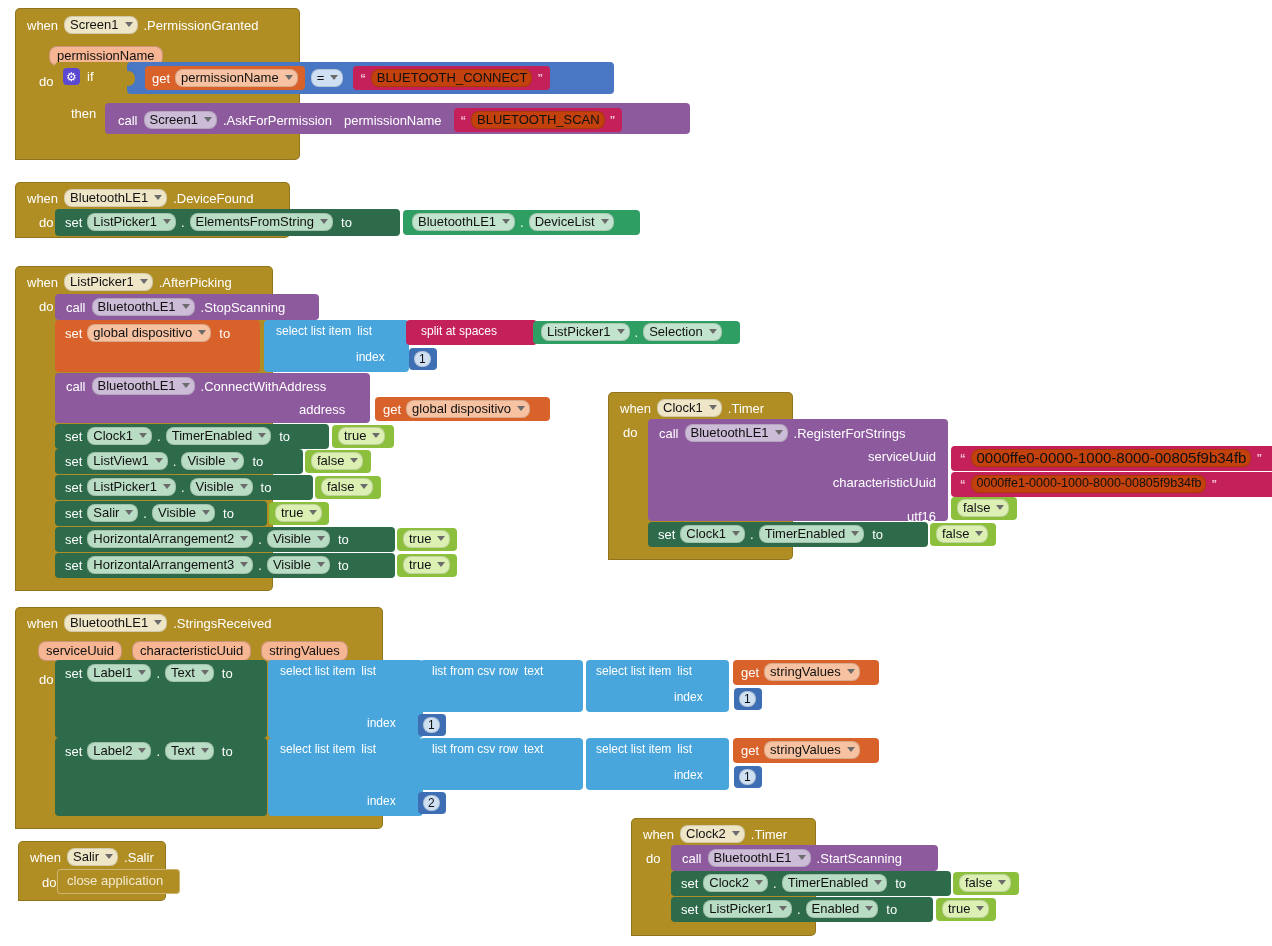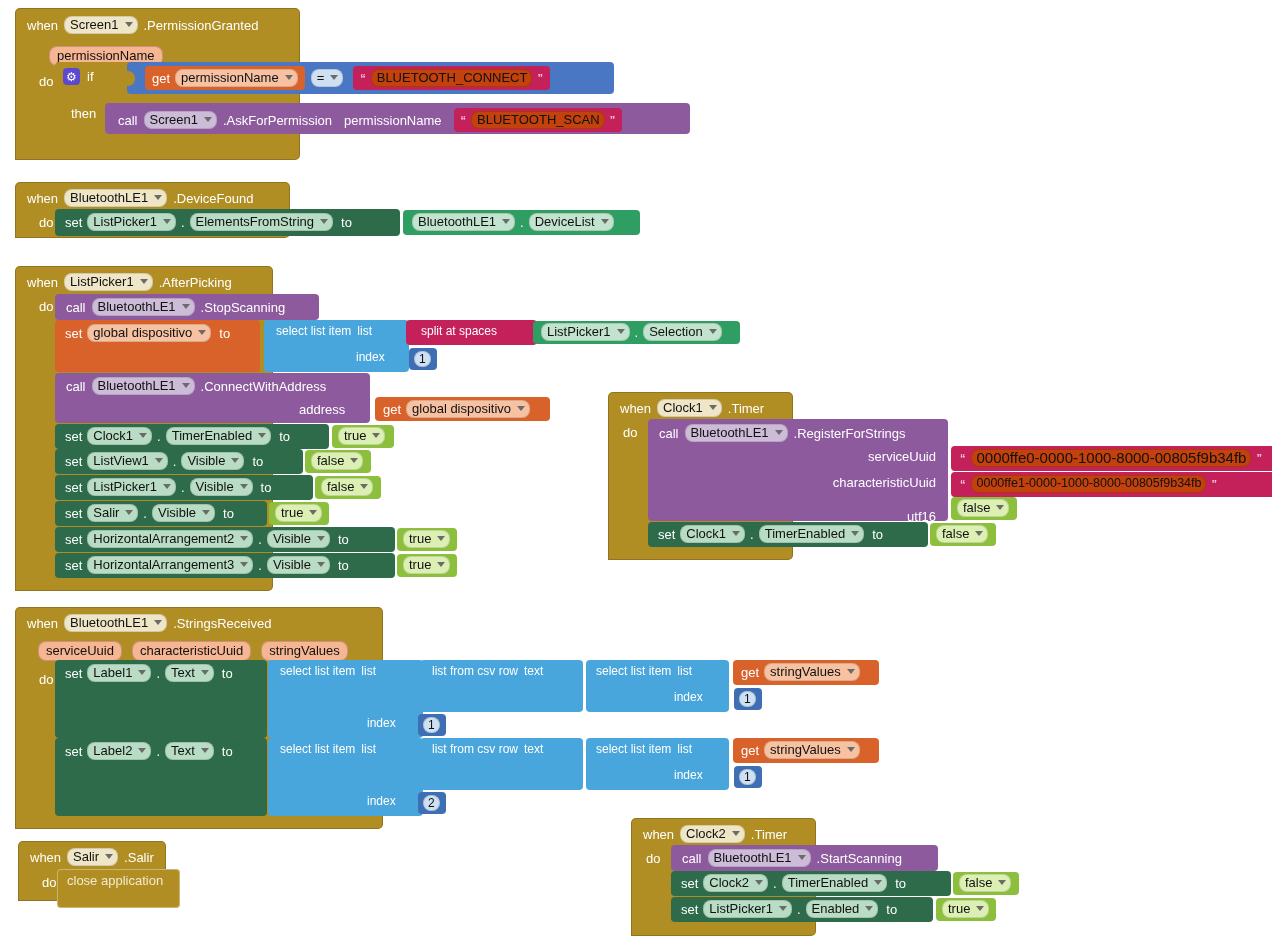--- a/index.html
+++ b/index.html
@@ -570,21 +570,21 @@
   <div class="row" style="position:absolute;left:12px;top:7px;gap:6px;">
     <span class="kw">when</span>
     <span class="fld plain">
       <span>Salir</span>
       <i class="caret"></i>
     </span>
     <span class="kw">.Salir</span>
   </div>
   <div class="kw" style="position:absolute;left:24px;top:34px;">do</div>
 </div>
-<div class="blk ctl" style="left:57px;top:869px;width:123px;height:39px;border-radius:4px;background:#b18e24;box-shadow:inset 0 0 0 1px rgba(255,255,255,.35);">
+<div class="blk ctl" style="left:57px;top:869px;width:123px;height:25px;border-radius:4px;background:#b18e24;box-shadow:inset 0 0 0 1px rgba(255,255,255,.35);">
   <span class="kw" style="position:absolute;left:10px;top:4px;color:#f3ead0;">close application</span>
 </div>
 
 <div class="blk evt" style="left:631px;top:818px;width:185px;height:118px;border-radius:5px 5px 5px 0;">
   <div class="row" style="position:absolute;left:12px;top:7px;gap:6px;">
     <span class="kw">when</span>
     <span class="fld plain">
       <span>Clock2</span>
       <i class="caret"></i>
     </span>

